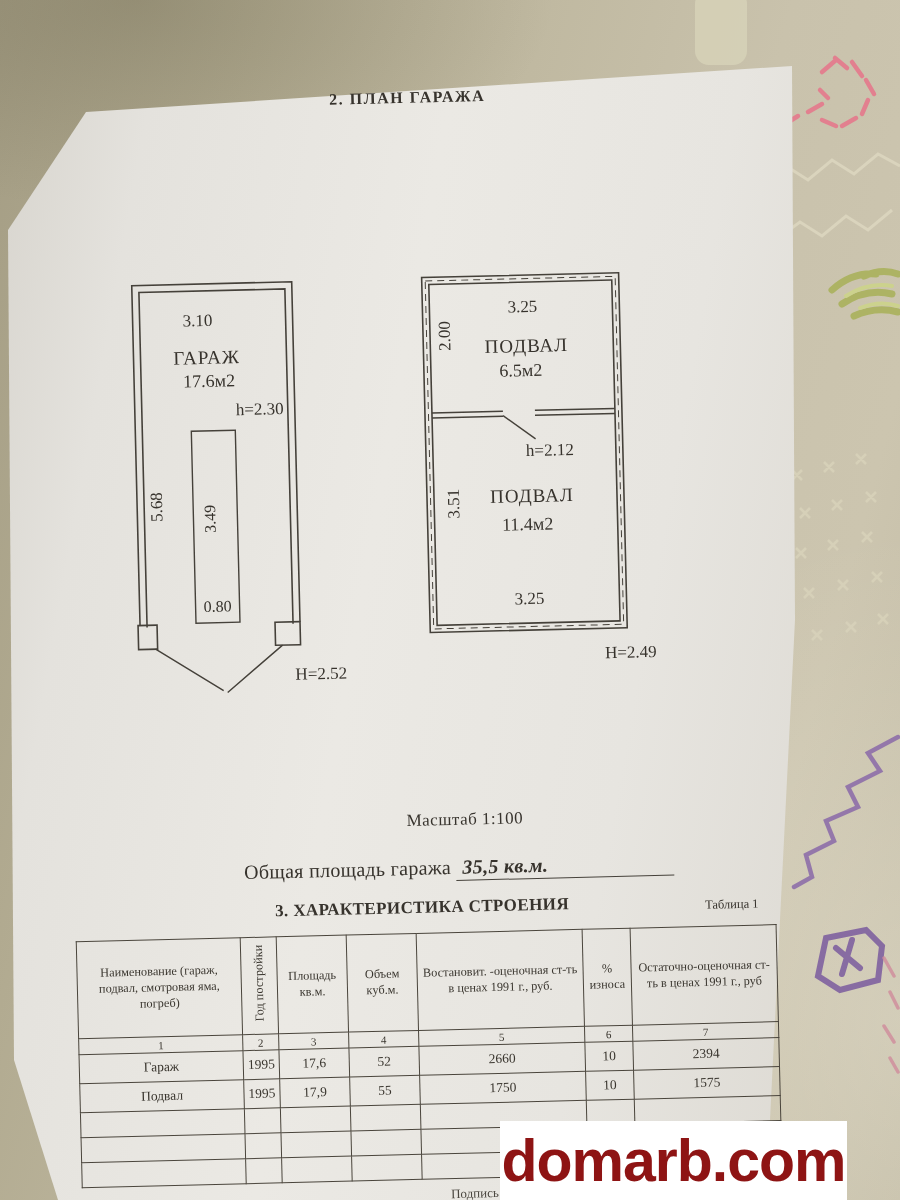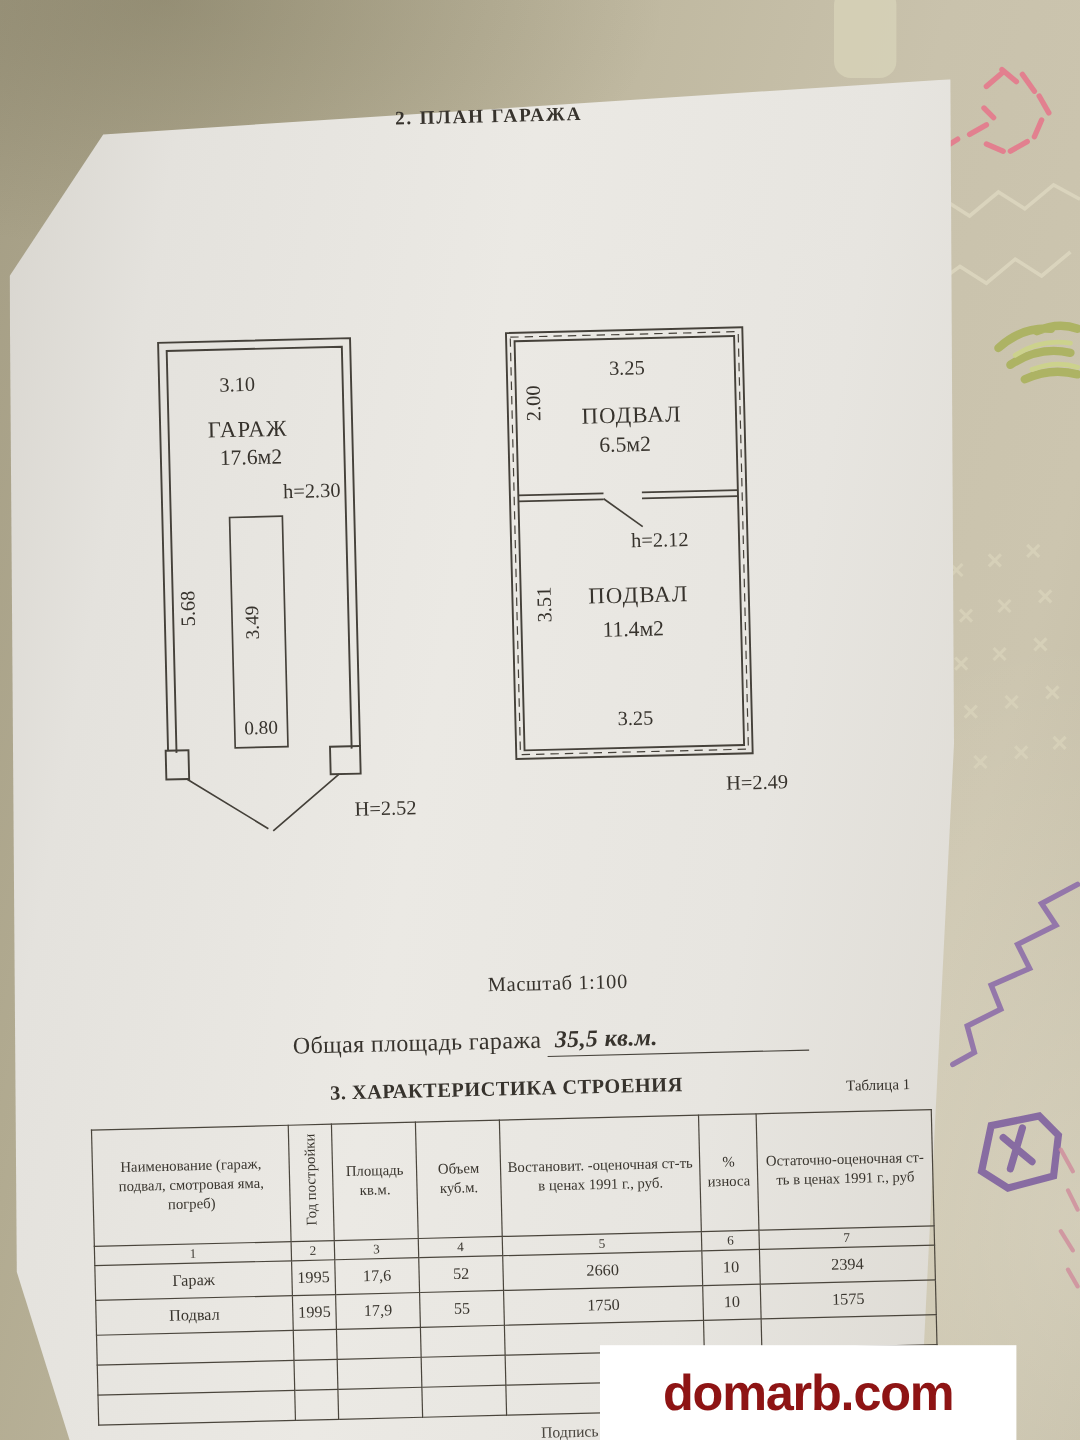--- a/index.html
+++ b/index.html
@@ -32,21 +32,21 @@
     padding:1px 3px;color:#3a362f;overflow:hidden;}
   tr.hdr td{height:94px;font-size:12.3px;line-height:1.3;}
   tr.nums td{height:15px;font-size:11px;padding:0;}
   tr.data td{height:26px;font-size:13.5px;}
   tr.empty td{height:22px;}
   .vert{writing-mode:vertical-rl;transform:rotate(180deg);display:inline-block;
     max-height:88px;line-height:1.15;font-size:12.3px;}
   #watermark{position:absolute;left:500px;top:1121px;width:347px;height:79px;background:#ffffff;
     display:flex;align-items:center;justify-content:center;}
   #watermark span{font-family:"Liberation Sans","DejaVu Sans",sans-serif;font-weight:700;
-    font-size:42px;color:#8e1414;letter-spacing:-1px;text-align:right;}
+    font-size:59px;color:#8e1414;letter-spacing:-1px;text-align:right;}
   .plan-text{fill:#37332d;font-family:"Liberation Serif","DejaVu Serif",serif;}
   .signature{font-size:13px;color:#4a463f;}
 </style>
 </head>
 <body>
 
 <div id="fabric-shade"></div>
 
 <svg class="abs" width="900" height="1200" style="left:0;top:0">
   <g>

